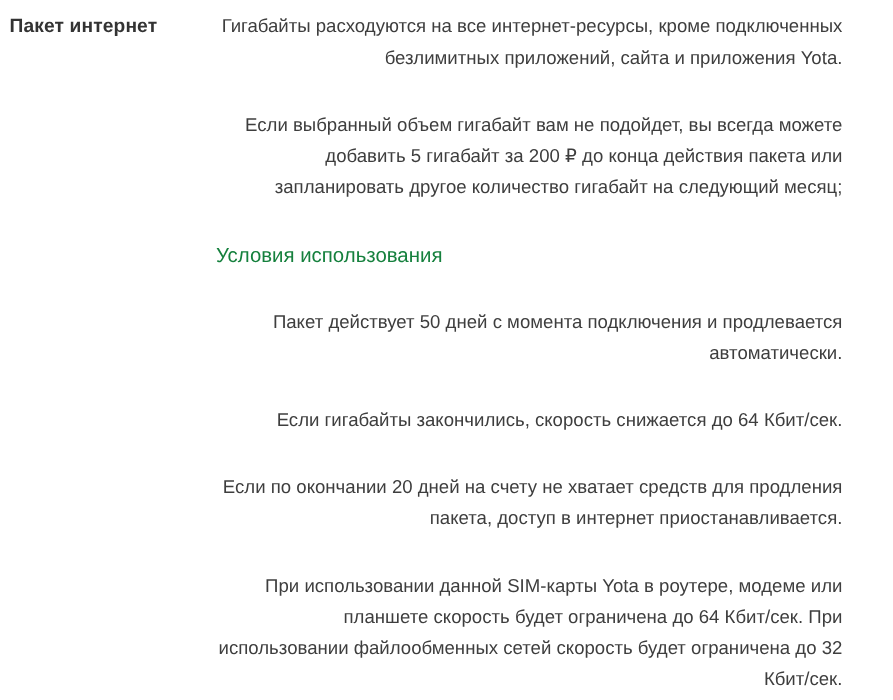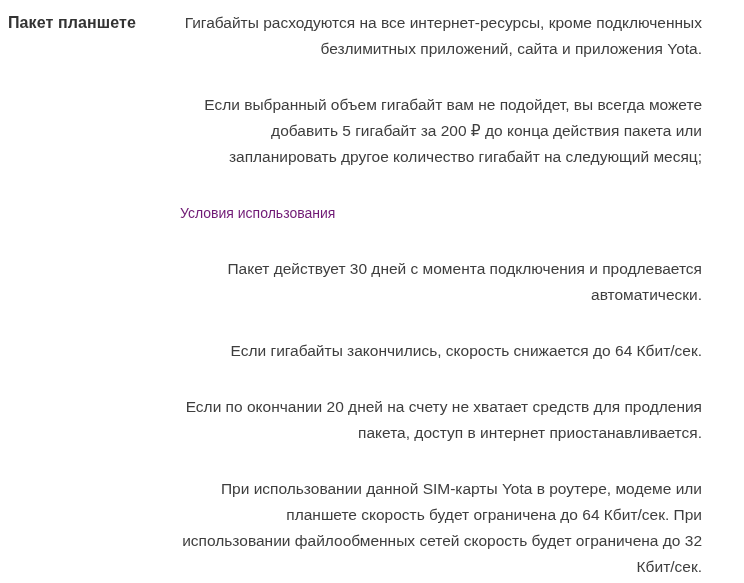--- a/index.html
+++ b/index.html
@@ -43,44 +43,44 @@
   .content-col p {
     margin: 0 0 30px 0;
     font-size: 15.5px;
     line-height: 26px;
     color: #3e3e3e;
     max-width: 522px;
     text-align: right;
   }
   .terms-heading {
     margin: 0 0 30px 0;
-    font-size: 14px;
+    font-size: 17px;
     line-height: 26px;
     font-weight: normal;
-    color: #701a75;
+    color: #15803d;
   }
 </style>
 </head>
 <body>
 
 <div class="page">
   <div class="section-row">
 
     <div class="label-col">
-      <h2 class="section-title">Пакет планшете</h2>
+      <h2 class="section-title">Пакет интернет</h2>
     </div>
 
     <div class="content-col">
       <p>Гигабайты расходуются на все интернет-ресурсы, кроме подключенных безлимитных приложений, сайта и приложения Yota.</p>
 
       <p>Если выбранный объем гигабайт вам не подойдет, вы всегда можете добавить 5 гигабайт за 200 ₽ до конца действия пакета или запланировать другое количество гигабайт на следующий месяц;</p>
 
       <h3 class="terms-heading">Условия использования</h3>
 
-      <p>Пакет действует 30 дней с момента подключения и продлевается автоматически.</p>
+      <p>Пакет действует 50 дней с момента подключения и продлевается автоматически.</p>
 
       <p>Если гигабайты закончились, скорость снижается до 64 Кбит/сек.</p>
 
       <p>Если по окончании 20 дней на счету не хватает средств для продления пакета, доступ в интернет приостанавливается.</p>
 
       <p>При использовании данной SIM-карты Yota в роутере, модеме или планшете скорость будет ограничена до 64 Кбит/сек. При использовании файлообменных сетей скорость будет ограничена до 32 Кбит/сек.</p>
 
     </div>
 
   </div>

